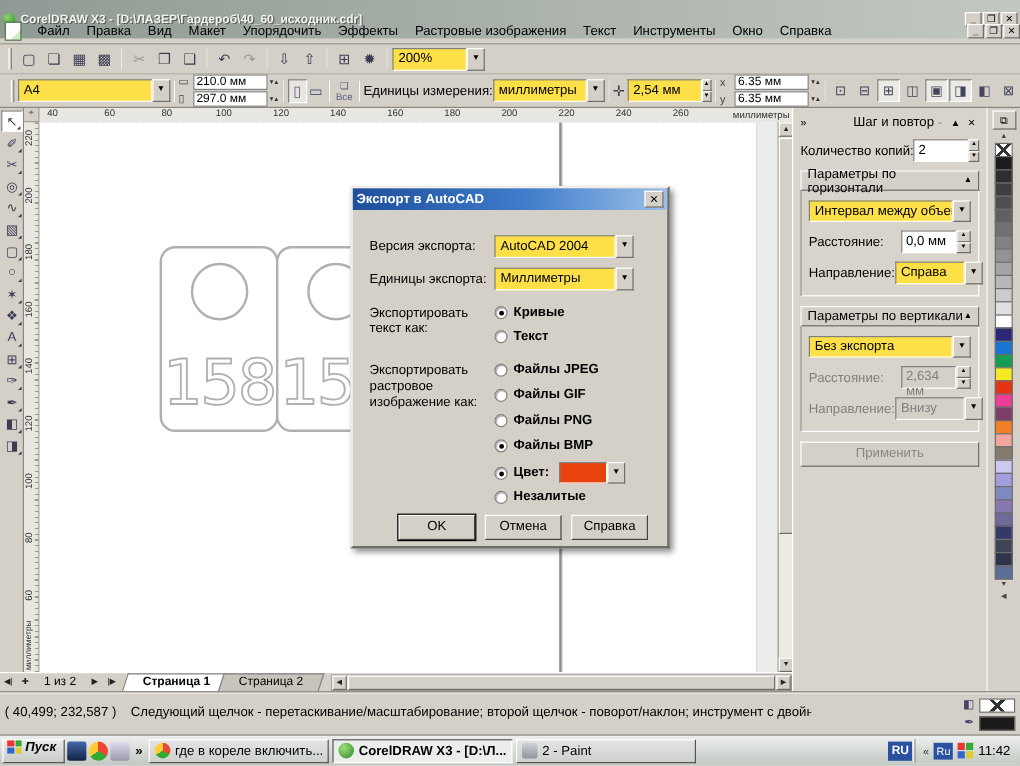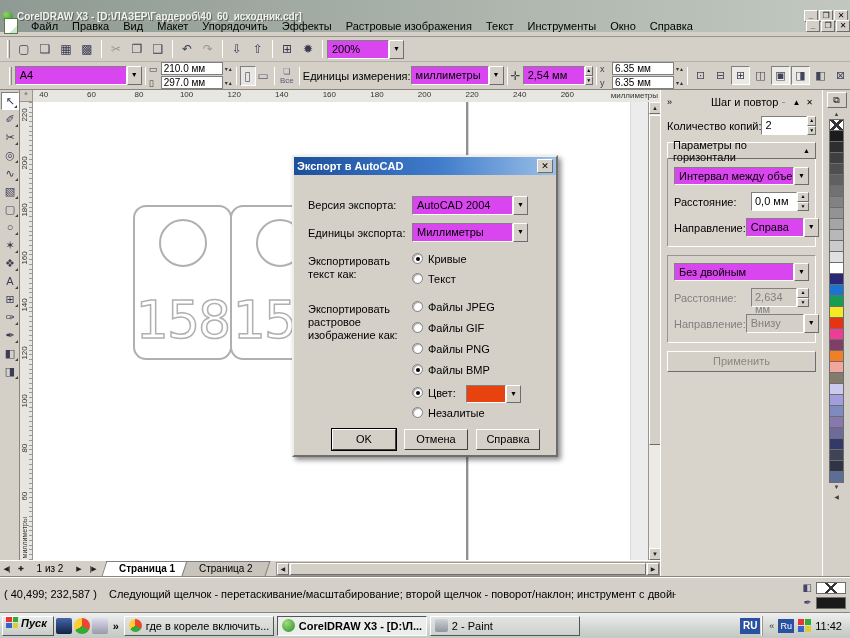--- a/index.html
+++ b/index.html
@@ -22,21 +22,21 @@
   #menubar .spacer { flex:1; }
   .winbtn.small { width:14px; height:12px; }
 
   
   #toolbar { top:37px; left:0; width:850px; height:25px; border-bottom:1px solid #b5b1a9; display:flex; align-items:center; gap:1px; padding-left:4px; }
   .grip { width:3px; height:18px; border-left:1px solid #fff; border-right:1px solid #8a867e; margin:0 3px; }
   .tbtn { width:20px; height:20px; display:flex; align-items:center; justify-content:center; font-size:12px; color:#3a3a52; }
   .tbtn.dis { color:#9a968e; }
   .sep { width:1px; height:18px; background:#8a867e; border-right:1px solid #fff; margin:0 3px; }
   .combo { display:flex; height:19px; }
-  .combo .val { background:#d946ef; border:1px solid; border-color:#808080 #fff #fff #808080; padding:2px 4px; white-space:nowrap; overflow:hidden; }
+  .combo .val { background:#fde047; border:1px solid; border-color:#808080 #fff #fff #808080; padding:2px 4px; white-space:nowrap; overflow:hidden; }
   .combo .drop { width:15px; background:#d4d0c8; border:1px solid; border-color:#fff #6d6d6d #6d6d6d #fff; font-size:7px; text-align:center; line-height:16px; }
   .spinstack { display:flex; flex-direction:column; width:12px; height:19px; }
   .spinstack div { flex:1; background:#d4d0c8; border:1px solid; border-color:#fff #6d6d6d #6d6d6d #fff; font-size:5px; line-height:6px; text-align:center; }
 
   #propbar { top:62px; left:0; width:850px; height:28px; border-bottom:1px solid #8a867e; display:flex; align-items:center; padding-left:6px; }
   .fld2 { display:flex; flex-direction:column; gap:1px; font-size:10px; }
   .mini { height:13px; display:flex; align-items:center; }
   .mini .ic { width:12px; font-size:9px; color:#444; }
   .mini .vbox { width:62px; height:13px; background:#fff; border:1px solid #808080; padding:0 2px; }
   .mini .sp { font-size:6px; letter-spacing:1px; color:#333; margin-left:2px; }
@@ -109,21 +109,21 @@
       linear-gradient(-45deg,transparent 43%,#333 43% 57%,transparent 57%), #fff; }
 
   
   #dialog { top:155px; left:292px; width:266px; height:302px; background:#d4d0c8; border:2px solid; border-color:#f0eee8 #6d6d6d #6d6d6d #f0eee8; box-shadow:3px 3px 5px rgba(0,0,0,.45); z-index:50; }
   #dlg-title { height:18px; background:linear-gradient(90deg,#1d4f9c,#3f7ccb 55%,#9cc0e8); display:flex; align-items:center; padding:0 3px; }
   #dlg-title .t { flex:1; color:#fff; font-weight:bold; font-size:11px; }
   #dlg-close { width:16px; height:14px; font-size:9px; line-height:12px; text-align:center; font-weight:bold; }
   .dlg-lab { position:absolute; left:14px; color:#000; line-height:13px; width:100px; }
   .dlg-combo { position:absolute; left:118px; width:116px; }
   .dlg-combo .val { flex:1; }
-  .radio-row { position:absolute; left:118px; display:flex; align-items:flex-start; height:14px; }
+  .radio-row { position:absolute; left:118px; display:flex; align-items:center; height:14px;font-weight:bold; }
   .radio { width:11px; height:11px; border-radius:50%; background:#fff; border:1px solid #808080; box-shadow:inset 1px 1px 1px #aaa; margin-right:5px; position:relative; flex:none; }
   .radio.checked::after { content:""; position:absolute; left:3px; top:3px; width:4px; height:4px; border-radius:50%; background:#000; }
   .dlg-btn { position:absolute; height:21px; width:64px; border:1px solid; border-color:#fff #404040 #404040 #fff; background:#d4d0c8; text-align:center; line-height:19px; }
   .dlg-btn.default { outline:1px solid #000; }
   #fill-swatch-combo { position:absolute; left:172px; display:flex; height:18px; }
   #fill-swatch { width:40px; border:1px solid; border-color:#808080 #fff #fff #808080; }
   #fill-swatch-combo .drop { width:15px; background:#d4d0c8; border:1px solid; border-color:#fff #6d6d6d #6d6d6d #fff; font-size:7px; text-align:center; line-height:15px; }
 
   
   #pagebar { top:560px; left:0; width:660px; height:16px; background:#d4d0c8; border-top:1px solid #fff; display:flex; align-items:center; }
@@ -417,22 +417,26 @@
       </div>
       <div class="drow">
         <span class="lab">Направление:</span>
         <span class="combo">
           <span class="val" style="width:58px">Справа</span>
           <span class="drop">▼</span>
         </span>
       </div>
     </div>
     <div class="dgroup">
+      <div class="ghead">
+        <span class="t">Параметры по вертикали</span>
+          <span class="a">▲</span>
+      </div>
       <div class="drow wide-combo combo">
-        <span class="val">Без двойным</span>
+        <span class="val">Без экспорта</span>
         <span class="drop">▼</span>
       </div>
       <div class="drow dis">
         <span class="lab">Расстояние:</span>
         <span class="dspin">
             <span class="v">2,634 мм</span>
           </span>
         <span class="spinstack">
             <div>▲</div>
             <div>▼</div>

